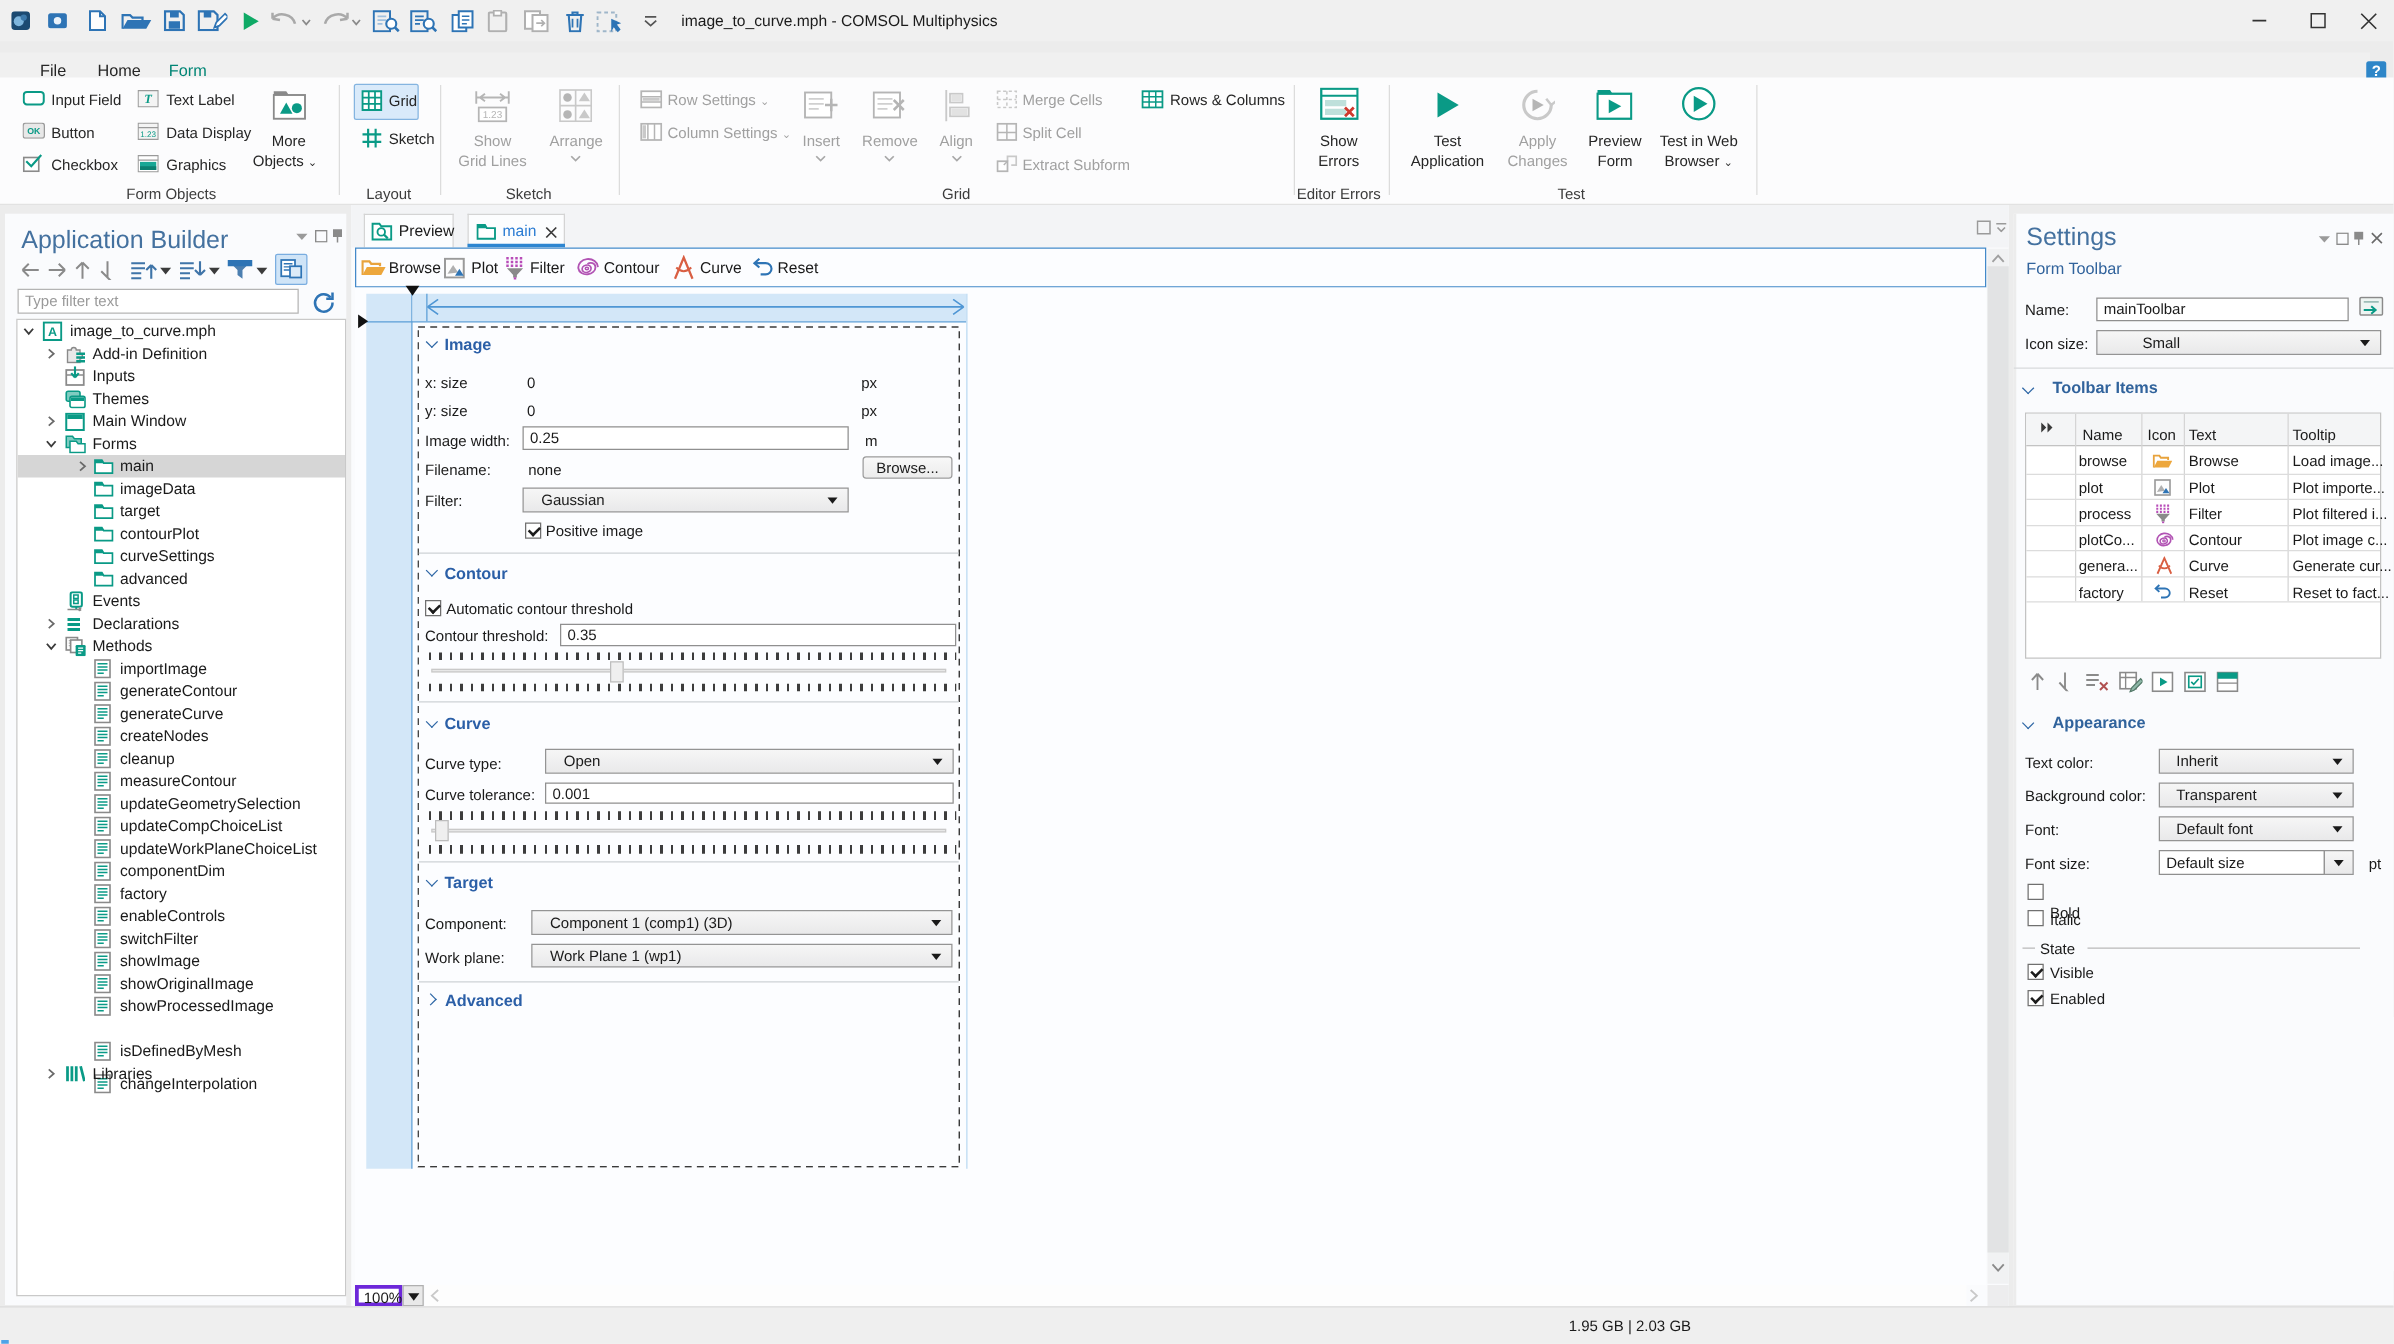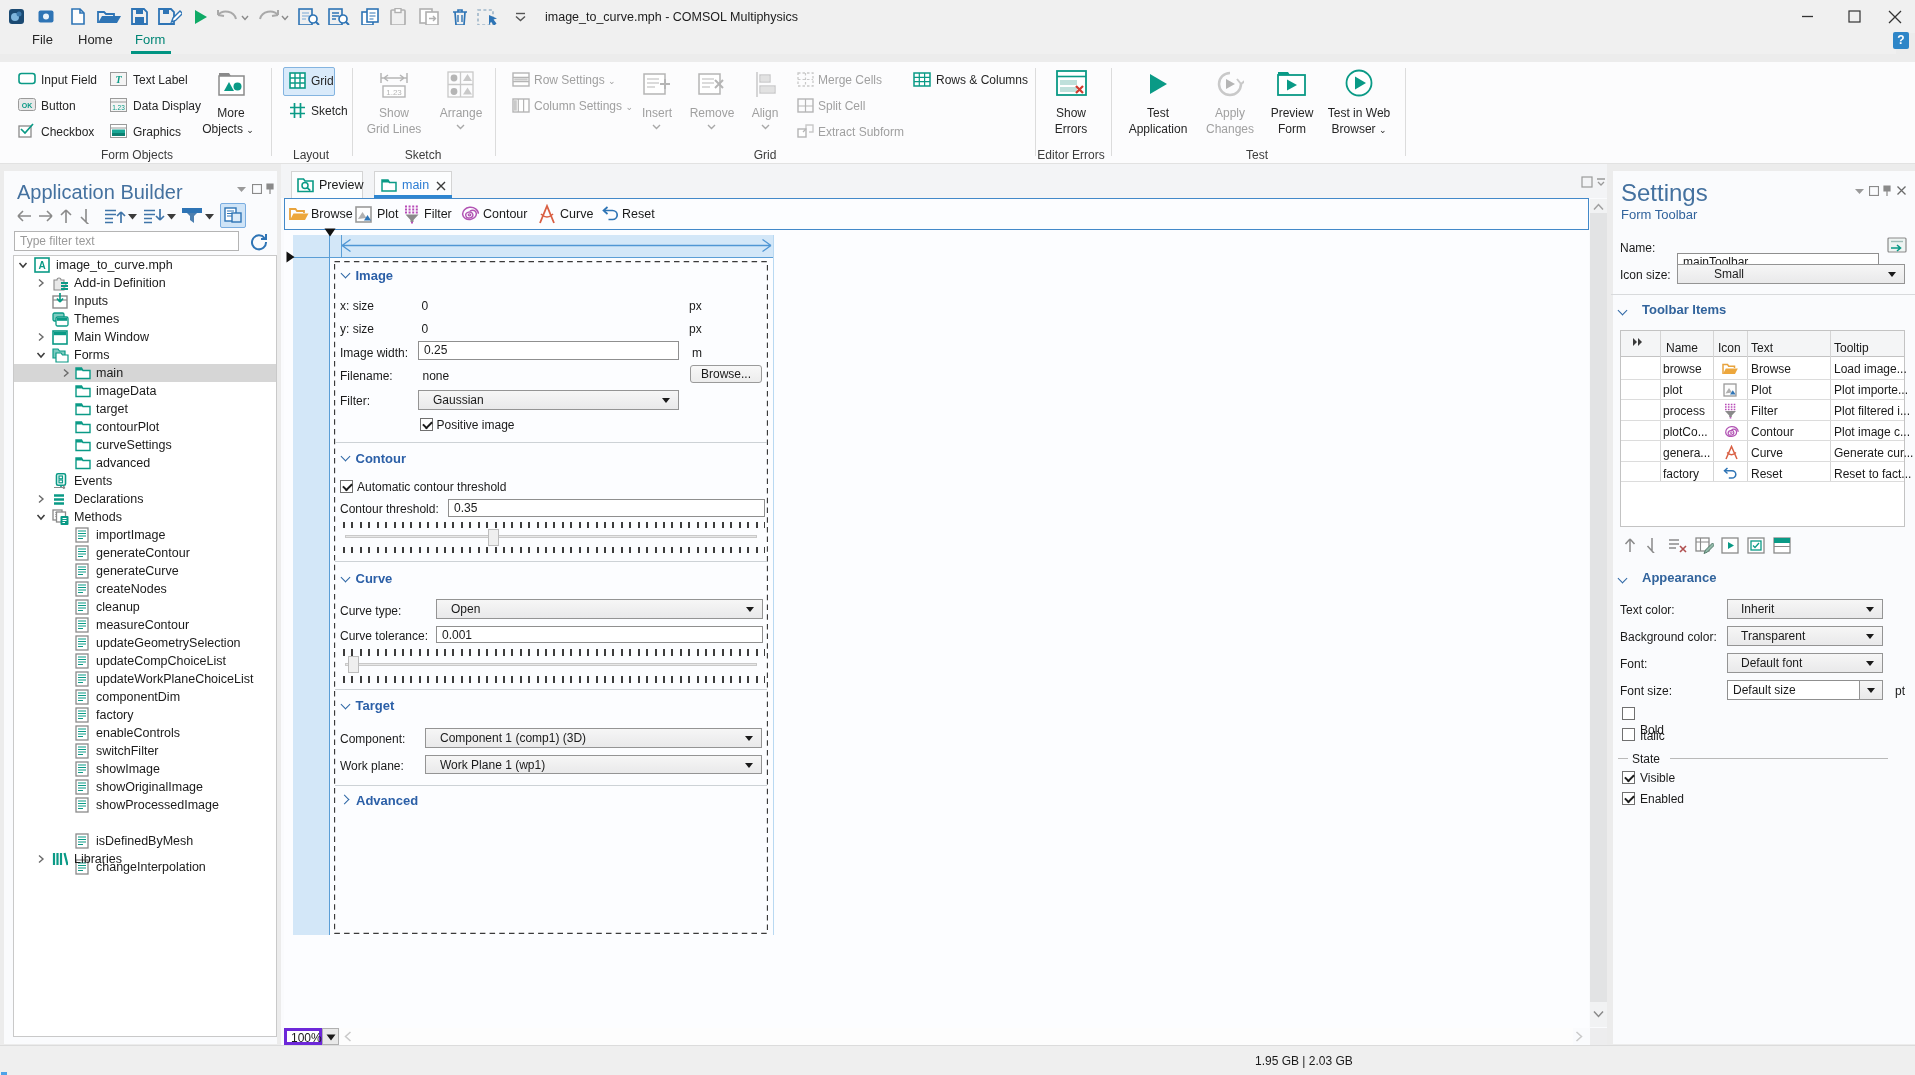--- a/index.html
+++ b/index.html
@@ -5,21 +5,21 @@
 * { margin:0; padding:0; box-sizing:border-box; }
 html,body { width:1915px; height:1075px; overflow:hidden; }
 body { font-family:"Liberation Sans", sans-serif; font-size:12px; color:#1a1a1a; background:#ececec; position:relative; }
 .abs { position:absolute; }
 
 
 #titlebar { position:absolute; left:0; top:0; width:1915px; height:33px; background:#f0f0f0; }
 #titlebar .title { position:absolute; left:545px; top:10px; font-size:12.5px; color:#1b1b1b; }
 
 
-#menurow { position:absolute; left:0; top:25px; width:1896px; height:29px; background:#f0f0f0; }
+#menurow { position:absolute; left:0; top:42px; width:1896px; height:29px; background:#f0f0f0; }
 .menutab { position:absolute; top:7px; font-size:13px; color:#262626; }
 .menutab.sel { color:#008575; }
 #formunderline { position:absolute; left:131px; top:26px; width:40px; height:3px; background:#009482; }
 
 
 #ribbon { position:absolute; left:0; top:62px; width:1915px; height:102px; background:#fcfcfd; border-bottom:1px solid #e2e2e2; }
 .rsep { position:absolute; top:6px; width:1px; height:88px; background:#dcdcdc; }
 .rlabel { position:absolute; top:86px; font-size:12px; color:#3c3c3c; text-align:center; }
 .rsmall { position:absolute; font-size:12px; color:#262626; white-space:nowrap; }
 .rsmall.dis, .rbig.dis { color:#a0a0a0; }
@@ -50,21 +50,21 @@
 .fdrop .dt { position:absolute; left:14px; top:2px; }
 .fdrop .ar { position:absolute; right:8px; top:7px; width:0; height:0; border-left:4.5px solid transparent; border-right:4.5px solid transparent; border-top:5px solid #1a1a1a; }
 .flabel { position:absolute; font-size:12px; color:#1a1a1a; white-space:nowrap; }
 .sechead { position:absolute; font-size:13px; font-weight:bold; color:#2b5fa7; }
 .chevd { position:absolute; width:7px; height:7px; border-right:1.8px solid #2d66a5; border-bottom:1.8px solid #2d66a5; transform:rotate(45deg); }
 .chevr { position:absolute; width:7px; height:7px; border-right:1.8px solid #2d66a5; border-bottom:1.8px solid #2d66a5; transform:rotate(-45deg); }
 .cb { position:absolute; width:13px; height:13px; background:#fff; border:1px solid #707070; }
 .cb.on::after { content:""; position:absolute; left:2px; top:2px; width:7px; height:4px; border-left:2px solid #1c1c1c; border-bottom:2px solid #1c1c1c; transform:rotate(-45deg); }
 
 
-#set-title { position:absolute; left:10px; top:8px; font-size:24px; color:#44719f; }
+#set-title { position:absolute; left:10px; top:8px; font-size:20px; color:#44719f; }
 .slabel { position:absolute; font-size:12px; color:#1a1a1a; white-space:nowrap; }
 
 
 #statusbar { position:absolute; left:0; top:1045px; width:1915px; height:30px; background:#efefef; border-top:1px solid #dcdcdc; }
 #statusbar .mem { position:absolute; left:1255px; top:8px; font-size:12px; color:#1a1a1a; }
 </style>
 </head>
 <body>
 
 <div id="titlebar">
@@ -869,21 +869,21 @@
       <rect x="0.5" y="0.5" width="9" height="9" fill="none" stroke="#8a8a8a" stroke-width="1.2"></rect>
     </svg>
   <svg class="abs" style="left:272px;top:14px;" width="8" height="12">
       <path d="M1 1 h6 v5 h-6 z M4 6 v5" fill="#8a8a8a" stroke="#8a8a8a" stroke-width="1.2"></path>
     </svg>
   <svg class="abs" style="left:285px;top:14px;" width="11" height="11">
       <path d="M1.5 1.5 l8 8 M9.5 1.5 l-8 8" stroke="#6a6a6a" stroke-width="1.3"></path>
     </svg>
   <div class="slabel" style="left:10px;top:36px;color:#31639c;font-size:13px;">Form Toolbar</div>
   <div class="slabel" style="left:9px;top:70px;">Name:</div>
-  <div class="ffield" style="left:66px;top:67px;width:202px;height:19px;margin-top:15px;">mainToolbar</div>
+  <div class="ffield" style="left:66px;top:67px;width:202px;height:19px;">mainToolbar</div>
   <svg class="abs" style="left:276px;top:66px;" width="20" height="20">
       <rect x="1" y="1" width="18" height="14" rx="1" fill="#eef4f2" stroke="#8a8a8a" stroke-width="1.2"></rect>
       <path d="M4 11 h9 M10 8 l3.5 3 -3.5 3" fill="none" stroke="#0a9a86" stroke-width="1.6"></path>
       <path d="M4 4.5 h12" stroke="#9dbdb7" stroke-width="1.4"></path>
     </svg>
   <div class="slabel" style="left:9px;top:97px;">Icon size:</div>
   <div class="fdrop" style="left:66px;top:93px;width:228px;height:20px;">
       <span class="dt" style="left:36px;">Small</span>
       <span class="ar"></span>
     </div>

